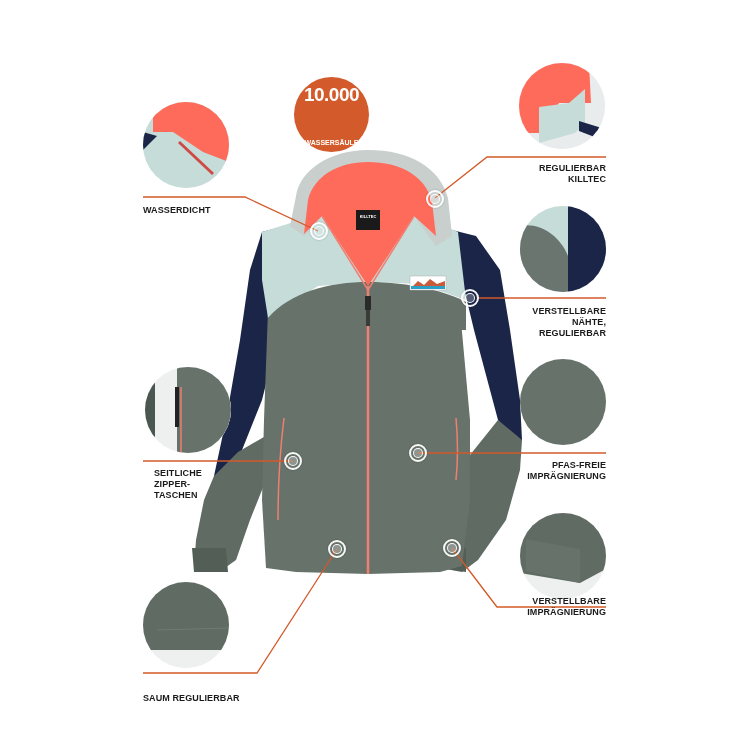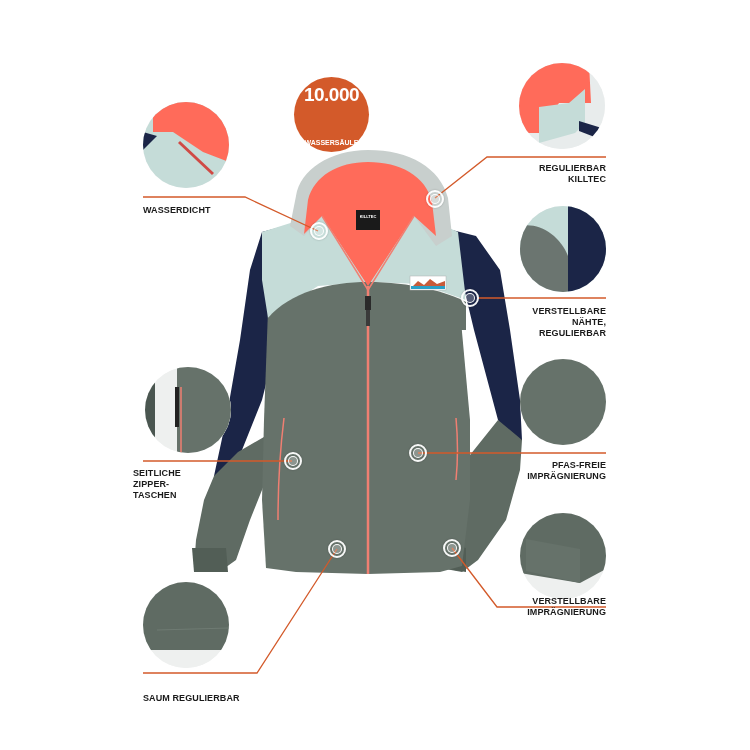--- a/index.html
+++ b/index.html
@@ -175,21 +175,21 @@
   </div>
   <div class="label right" style="right:144px;top:163px;">
     <div>REGULIERBAR</div>
     <div>KILLTEC</div>
   </div>
   <div class="label right" style="right:144px;top:306px;">
     <div>VERSTELLBARE</div>
     <div>NÄHTE,</div>
     <div>REGULIERBAR</div>
   </div>
-  <div class="label" style="left:133px;top:468px;">
+  <div class="label" style="left:154px;top:468px;">
     <div>SEITLICHE</div>
     <div>ZIPPER-</div>
     <div>TASCHEN</div>
   </div>
   <div class="label right" style="right:144px;top:460px;">
     <div>PFAS-FREIE</div>
     <div>IMPRÄGNIERUNG</div>
   </div>
   <div class="label right" style="right:144px;top:596px;">
     <div>VERSTELLBARE</div>

